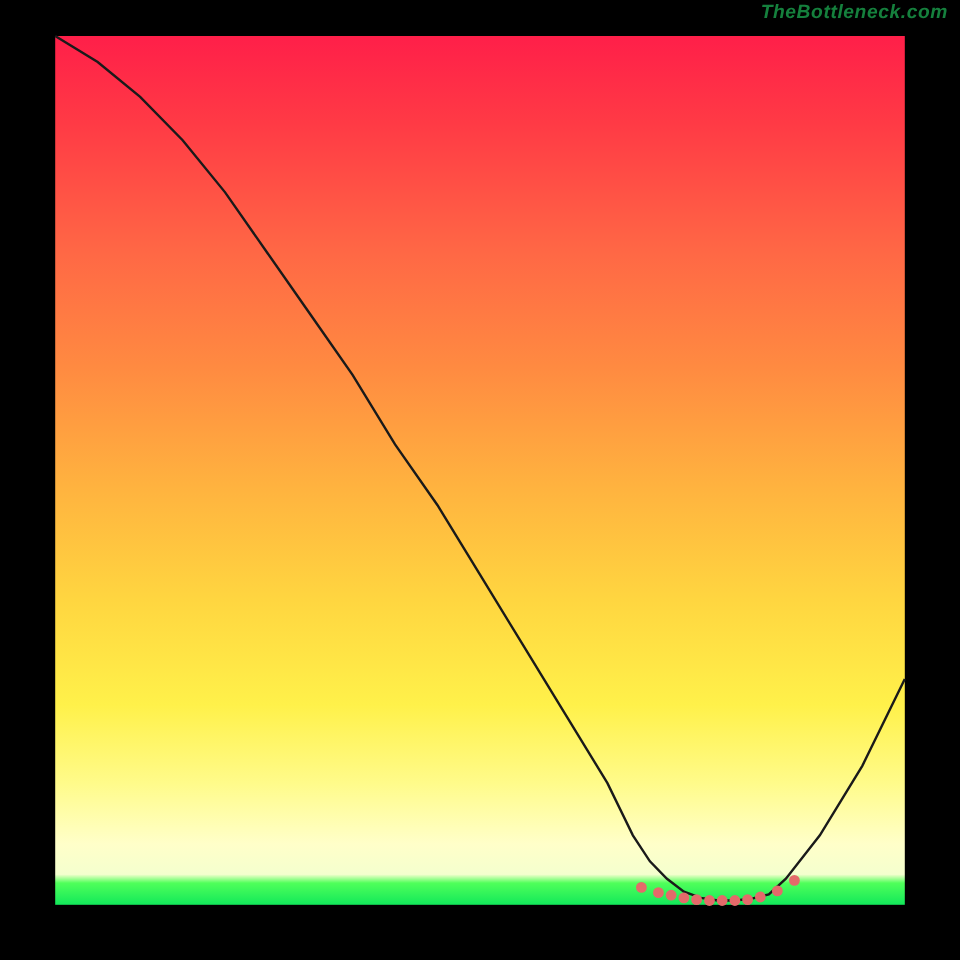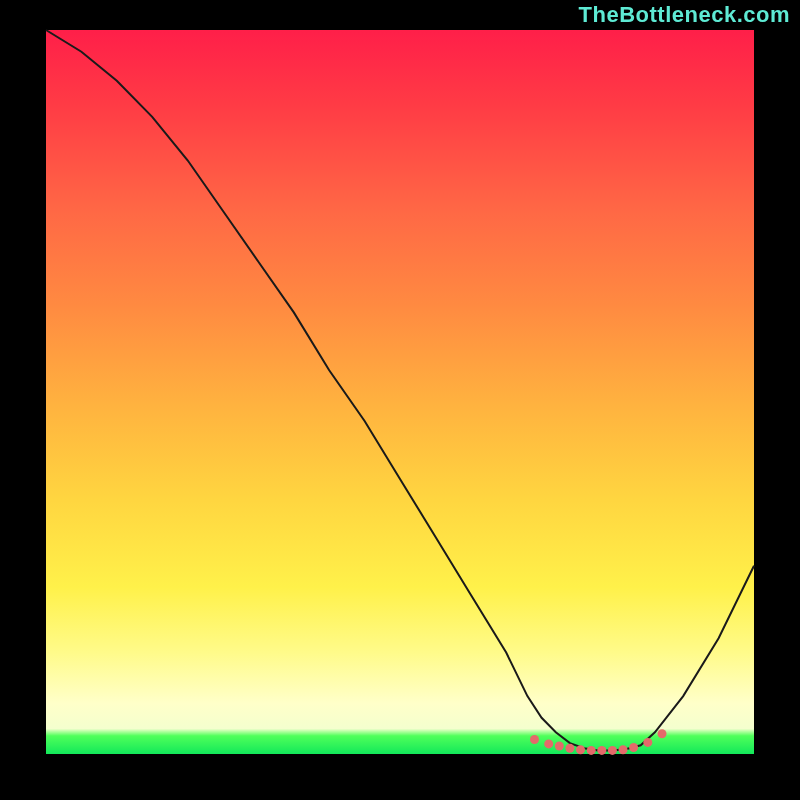--- a/index.html
+++ b/index.html
@@ -14,25 +14,26 @@
   .frame {
     position: relative;
     width: 800px;
     height: 800px;
     background: #000;
   }
   .watermark {
     position: absolute;
     top: 2px;
     right: 10px;
-    color: #5eead4;
-    font-size: 22px;
+    color: #15803d;
+    font-size: 16px;
     font-weight: bold;
     letter-spacing: 0.5px;
     z-index: 5;
+    font-style: italic;
   }
   .plot-area {
     position: absolute;
     left: 46px;
     top: 30px;
     width: 708px;
     height: 724px;
     
     background: linear-gradient(to bottom,
       #ff1f49 0%,

